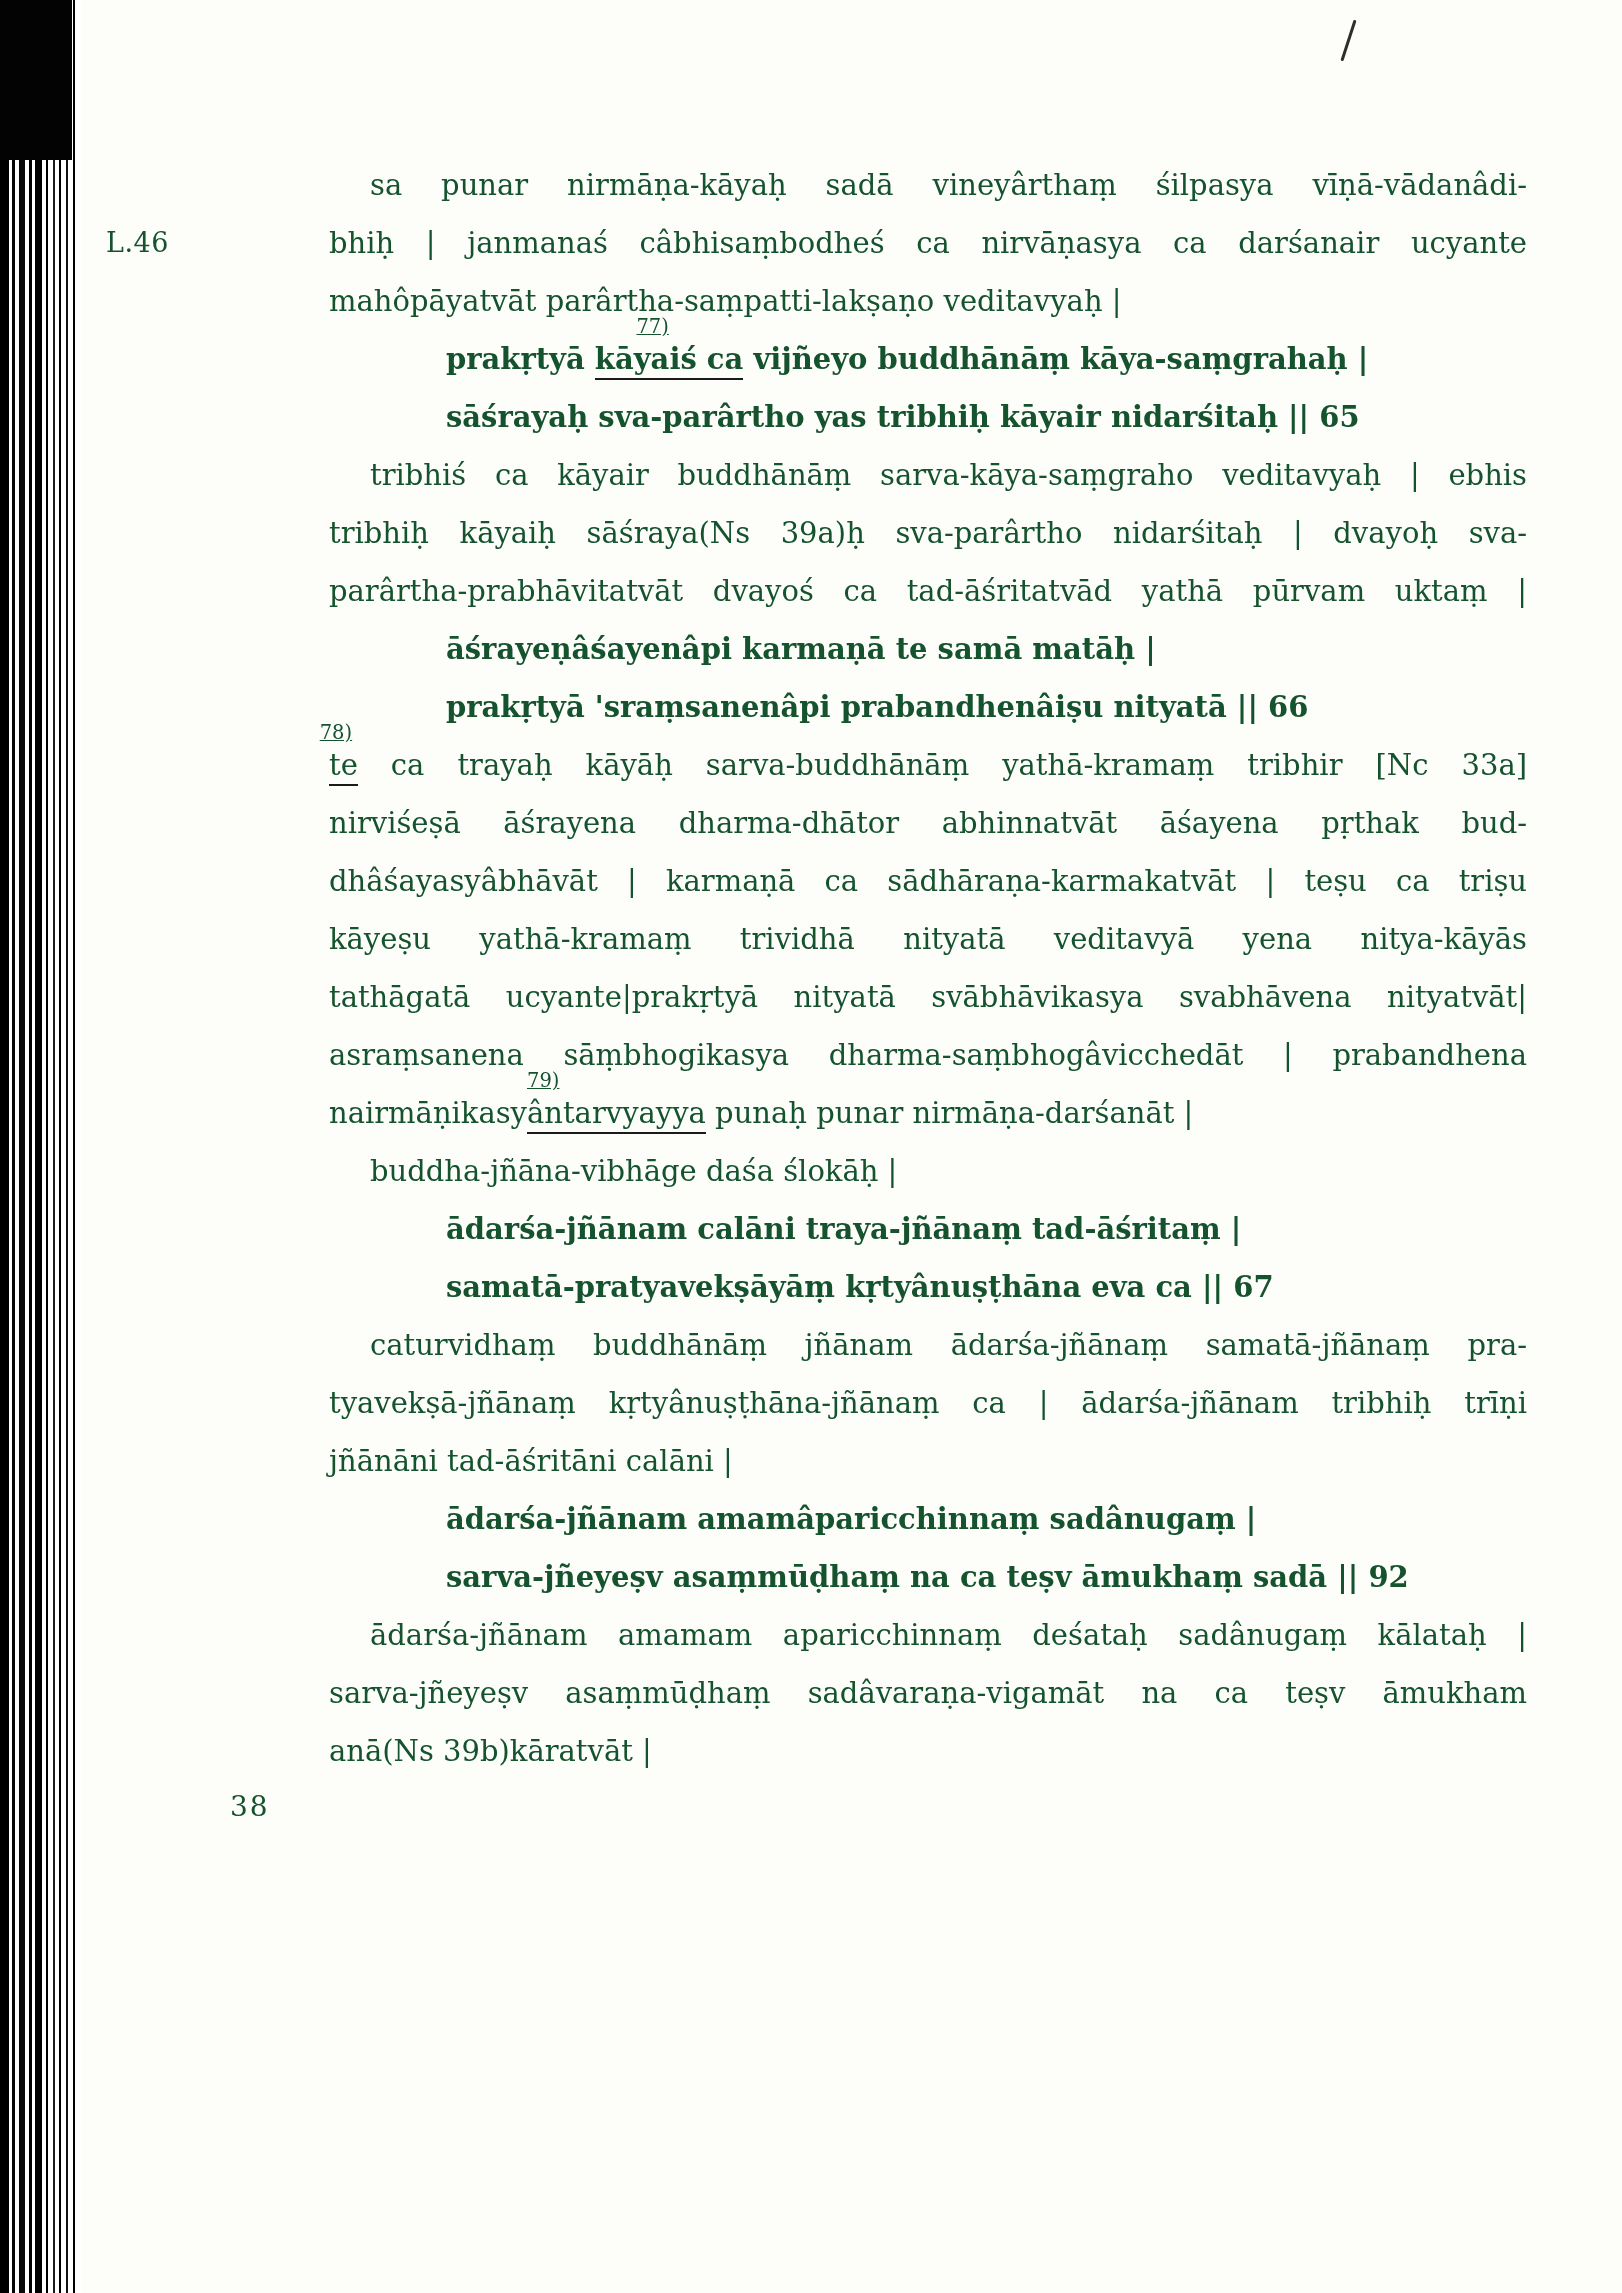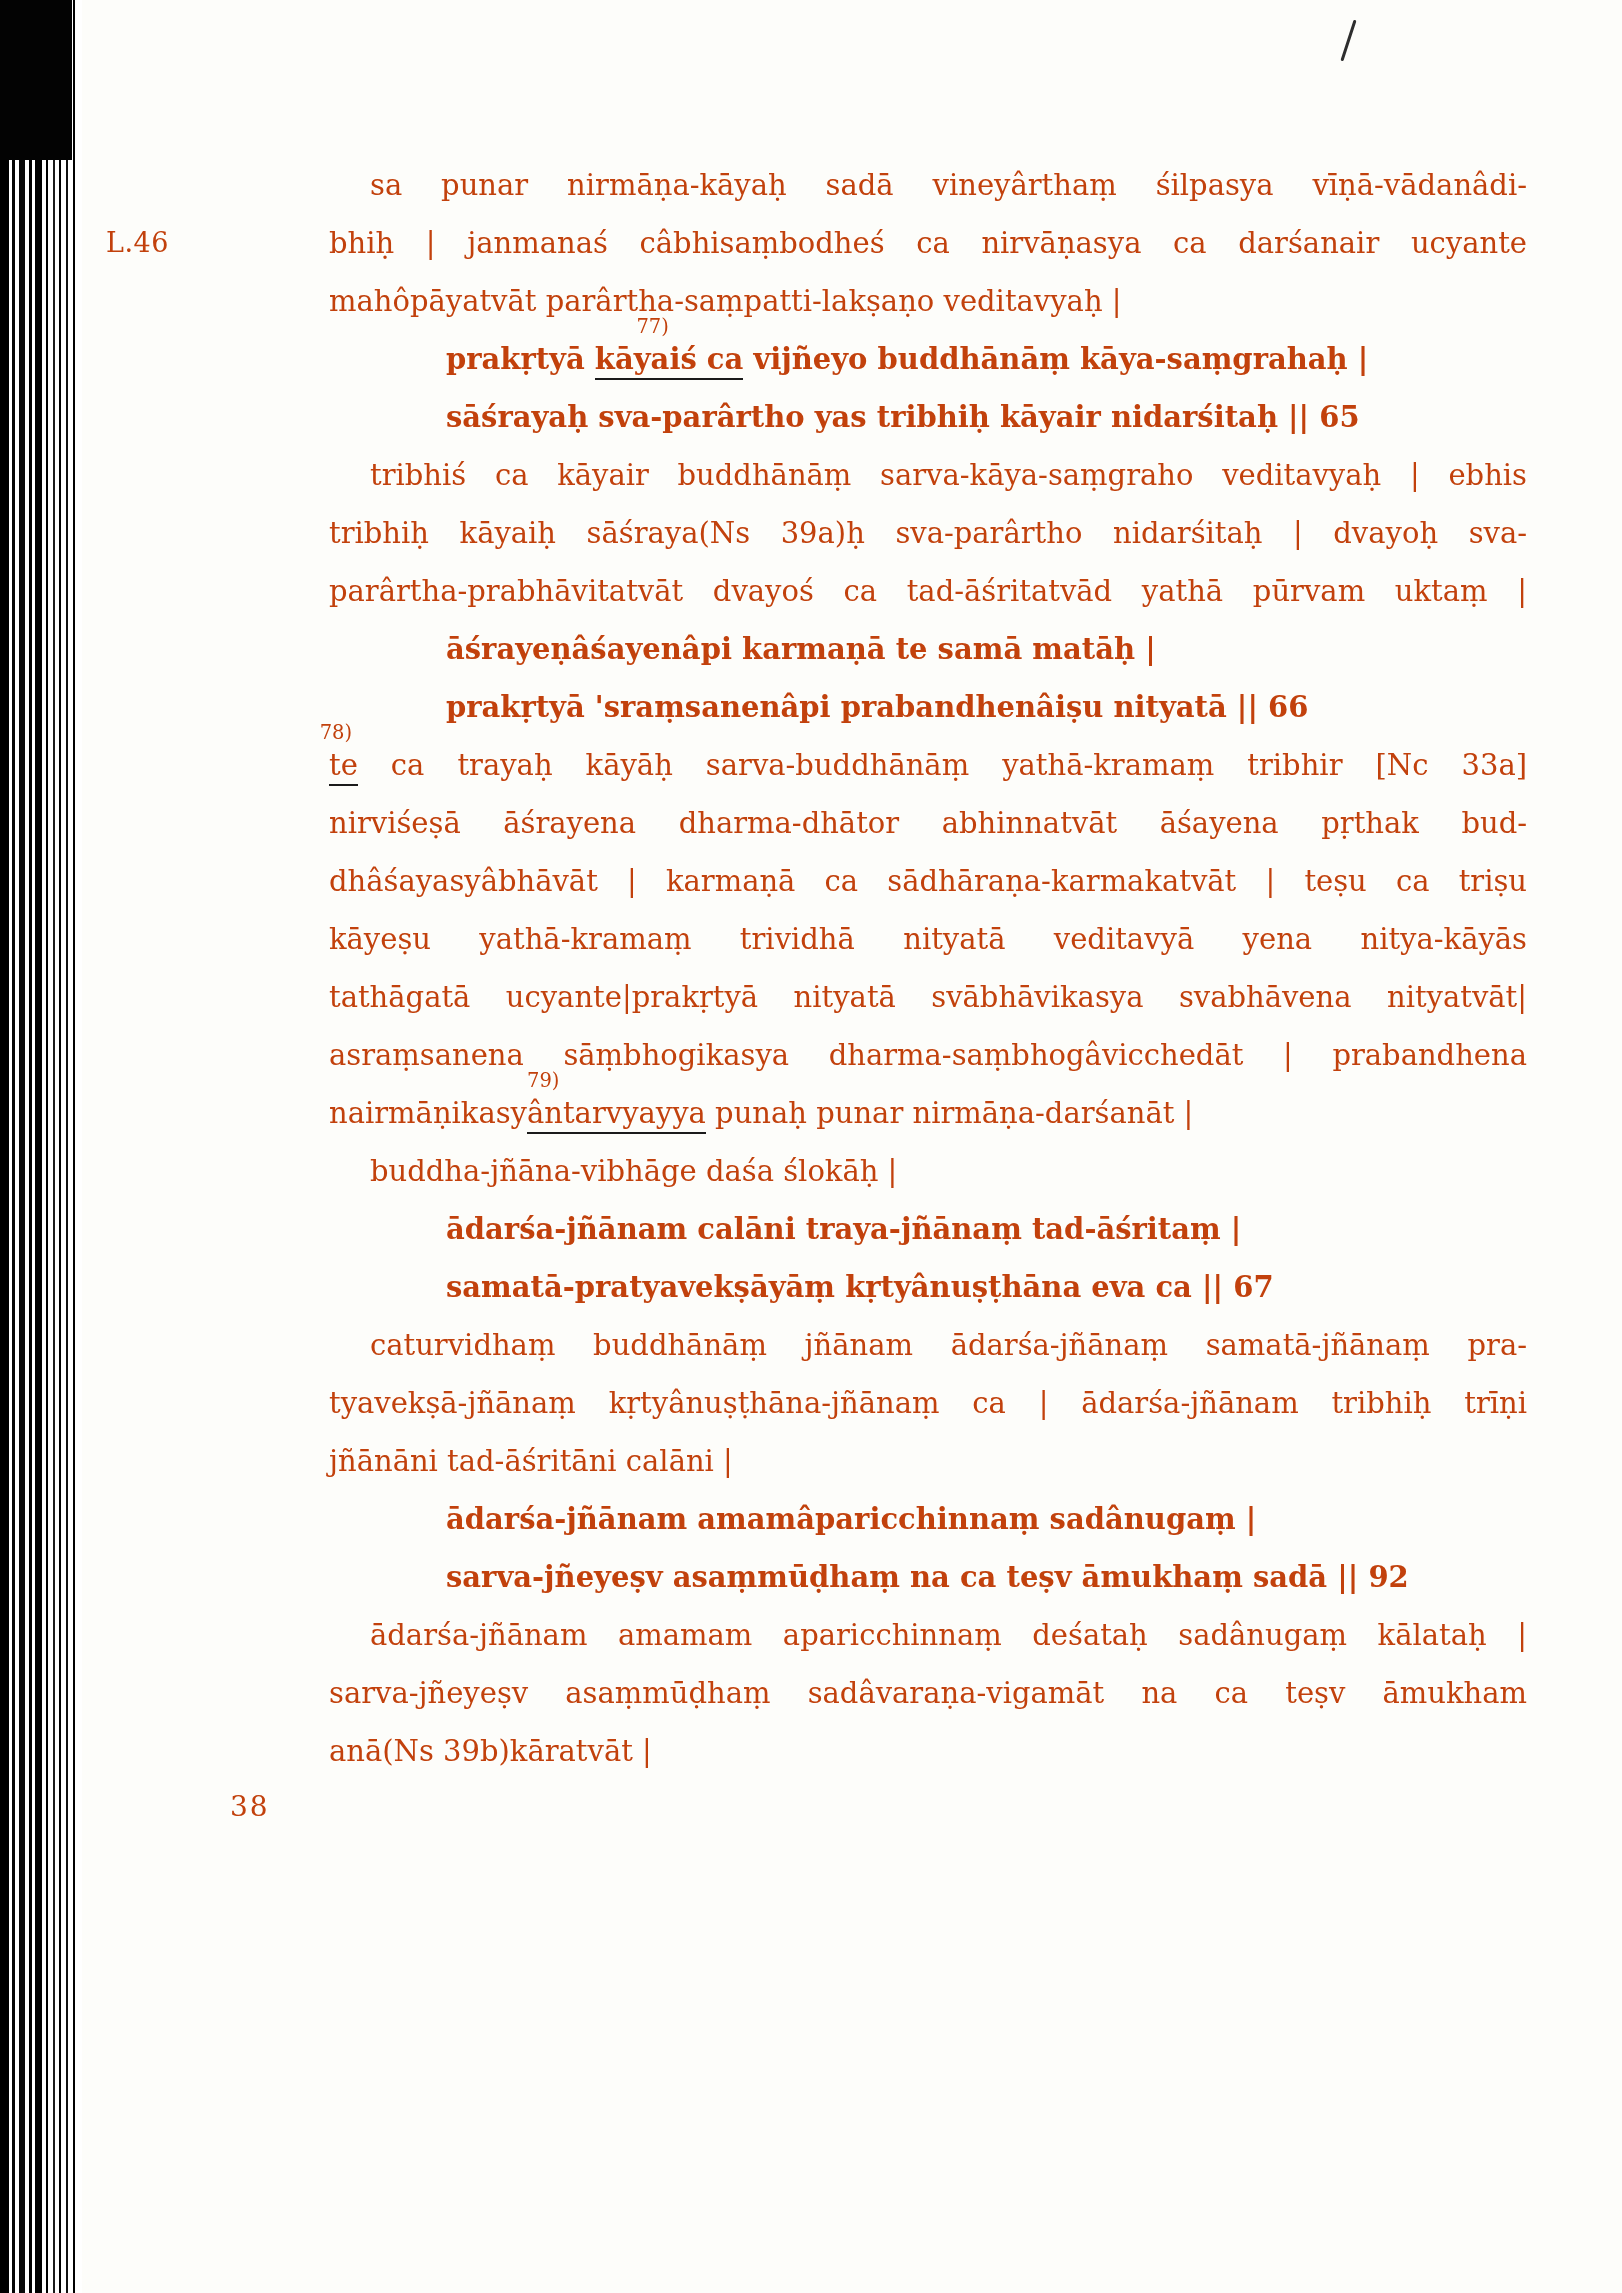--- a/index.html
+++ b/index.html
@@ -4,21 +4,21 @@
 <style>
   * { margin:0; padding:0; box-sizing:border-box; }
   html,body { background:#ffffff; }
   .page {
     position:relative;
     width:1622px;
     height:2294px;
     background:#fdfdfa;
     overflow:hidden;
     font-family:"DejaVu Serif","Liberation Serif",serif;
-    color:#c2410c;
+    color:#14532d;
   }
   
   .binding {
     position:absolute; left:0; top:0; bottom:0; width:82px;
     background:linear-gradient(90deg,
       #000 0px, #000 9.3px,
       #fff 9.3px, #fff 12px,
       #050505 12px, #050505 15px,
       #fff 15px, #fff 18.6px,
       #0a0a0a 18.6px, #0a0a0a 25px,
@@ -56,21 +56,21 @@
   .indent, .indent-short { text-indent:41px; }
   .verse { padding-left:117px; font-weight:700; }
   .margin-note {
     position:absolute; left:-223px; top:0; text-indent:0;
     font-size:27px; font-weight:400; letter-spacing:0.5px;
   }
   .seg { position:relative; }
   .seg.u { border-bottom:2.8px solid #1b1b1b; padding-bottom:1.9px; }
   .sup {
     position:absolute; top:-25px; left:0;
-    font-size:19.5px; font-weight:400; line-height:1; white-space:nowrap;
+    font-size:19.5px; font-weight:400; line-height:1; white-space:nowrap;text-decoration:underline;
   }
   .page-number {
     position:absolute; left:230px; top:1790px;
     font-size:28px; letter-spacing:1.9px;
   }
 </style>
 </head>
 <body>
 
 <div class="page">

